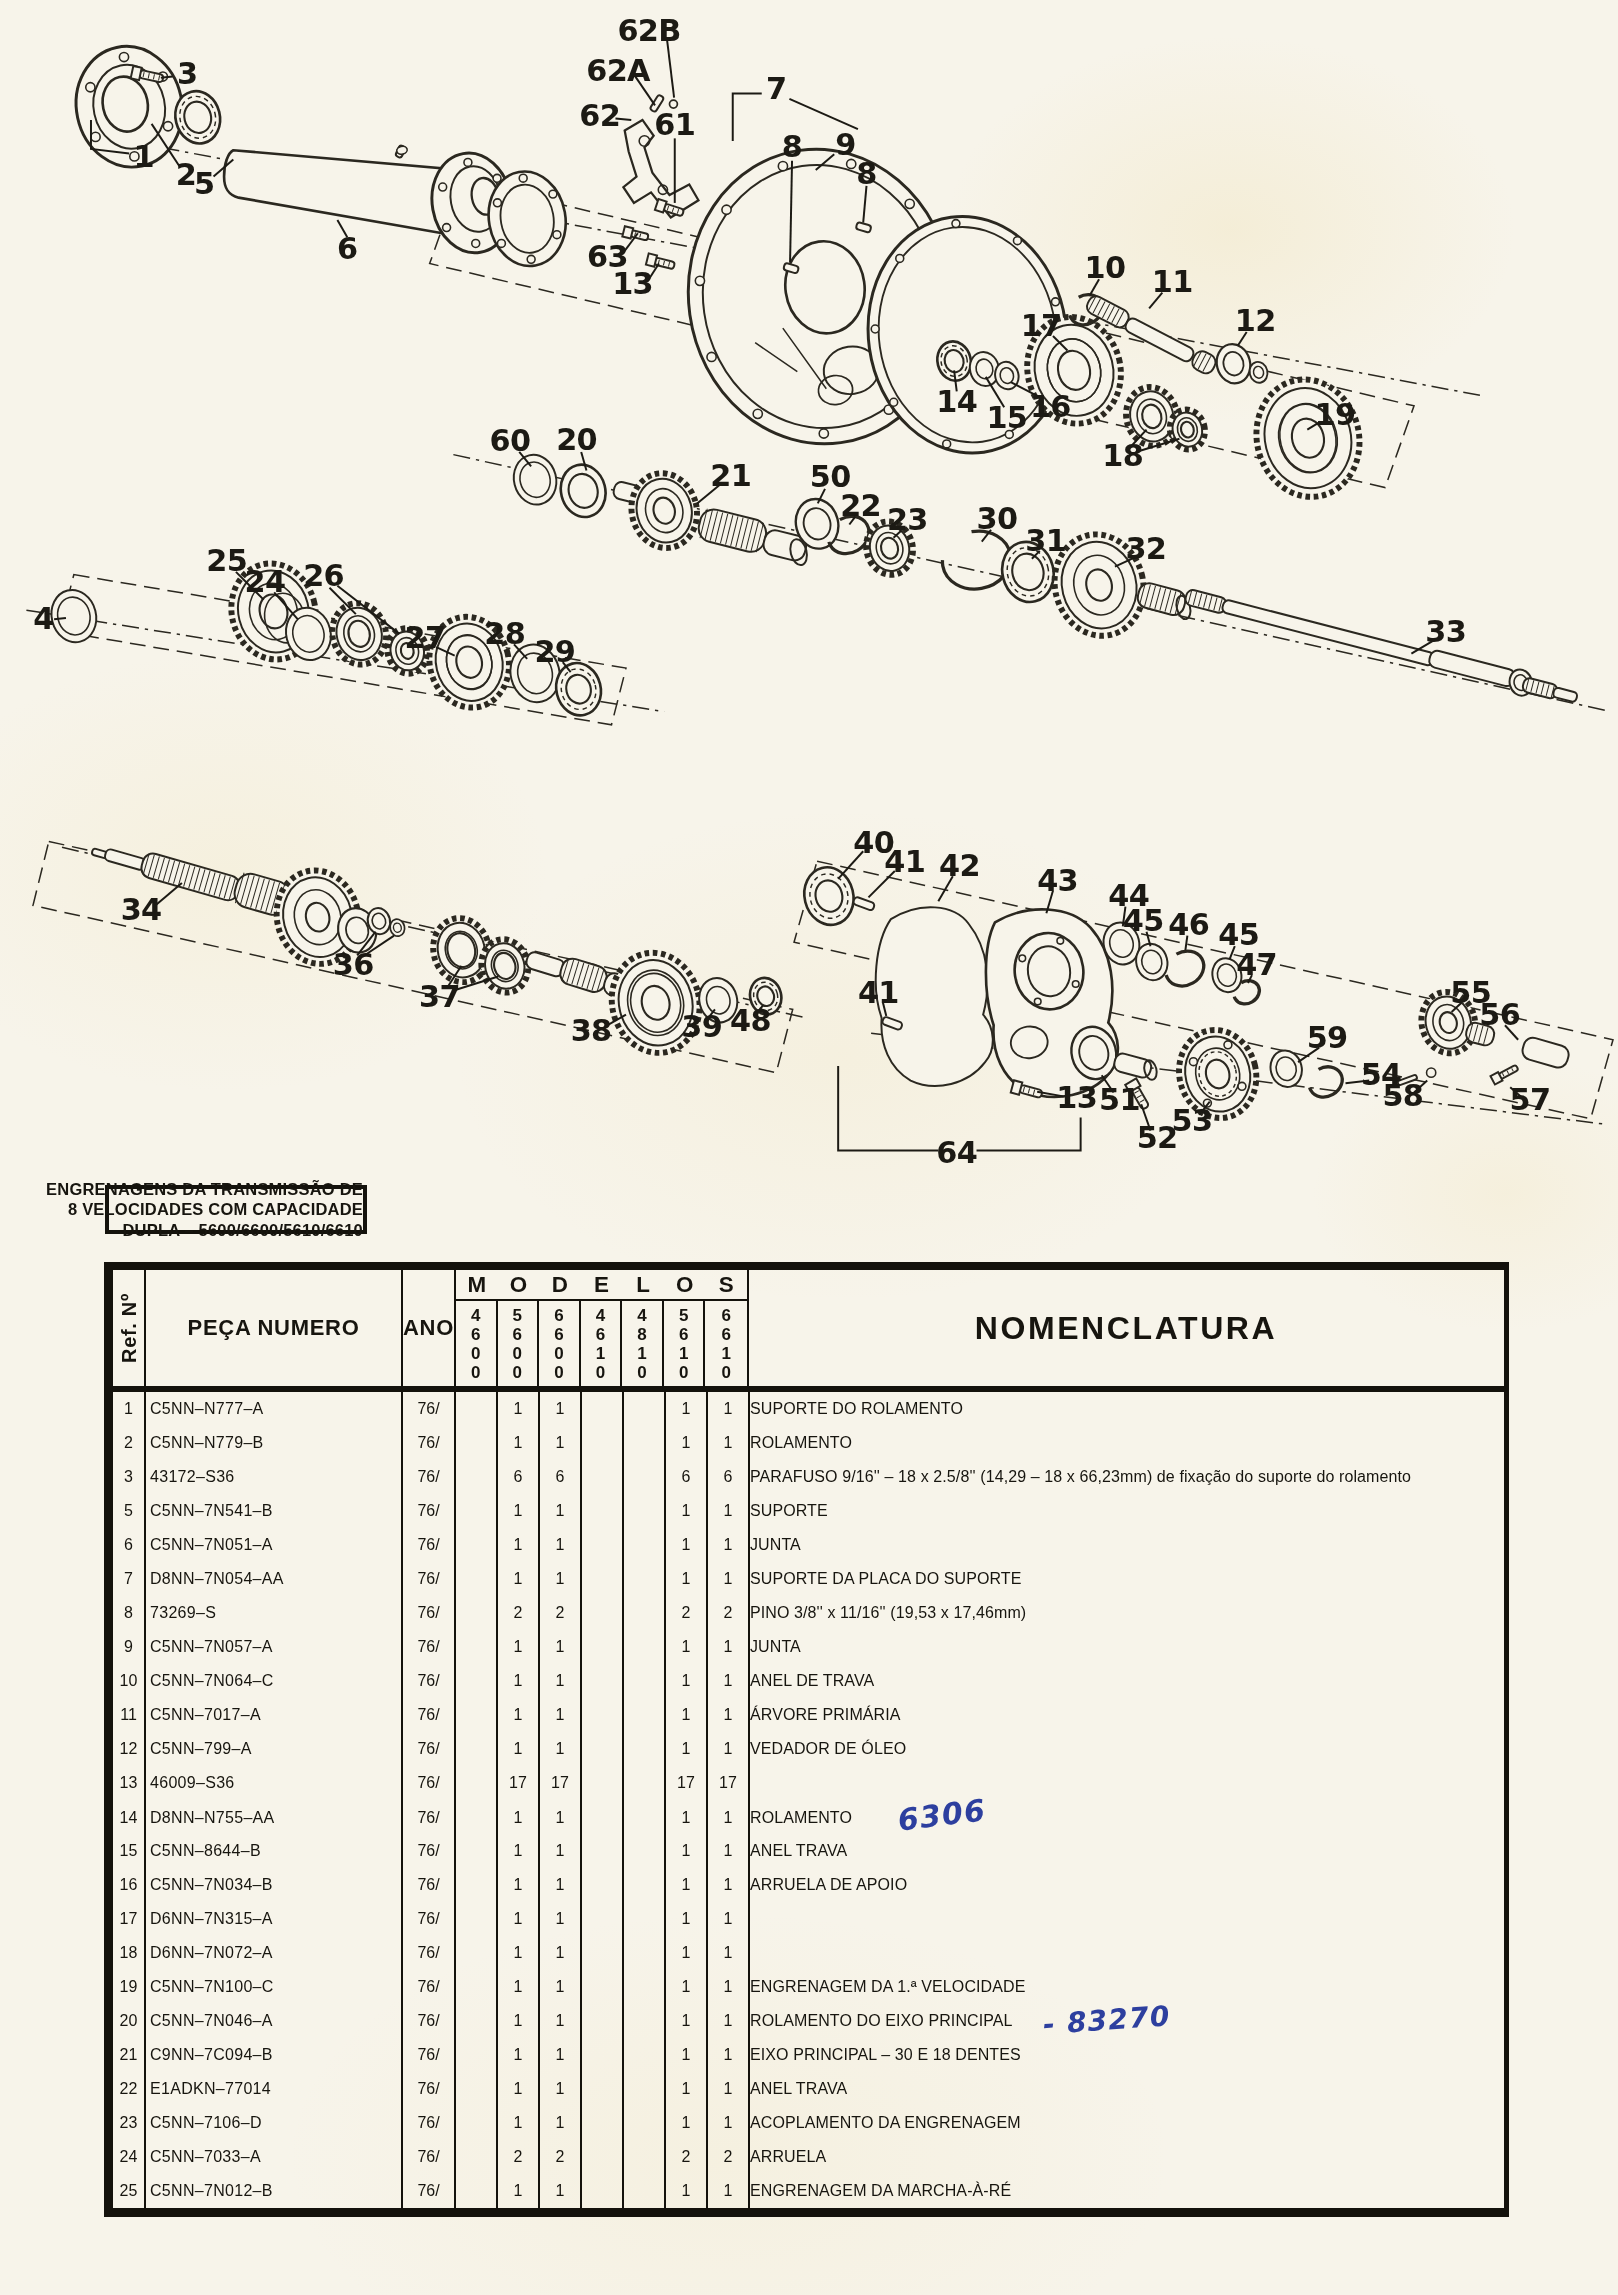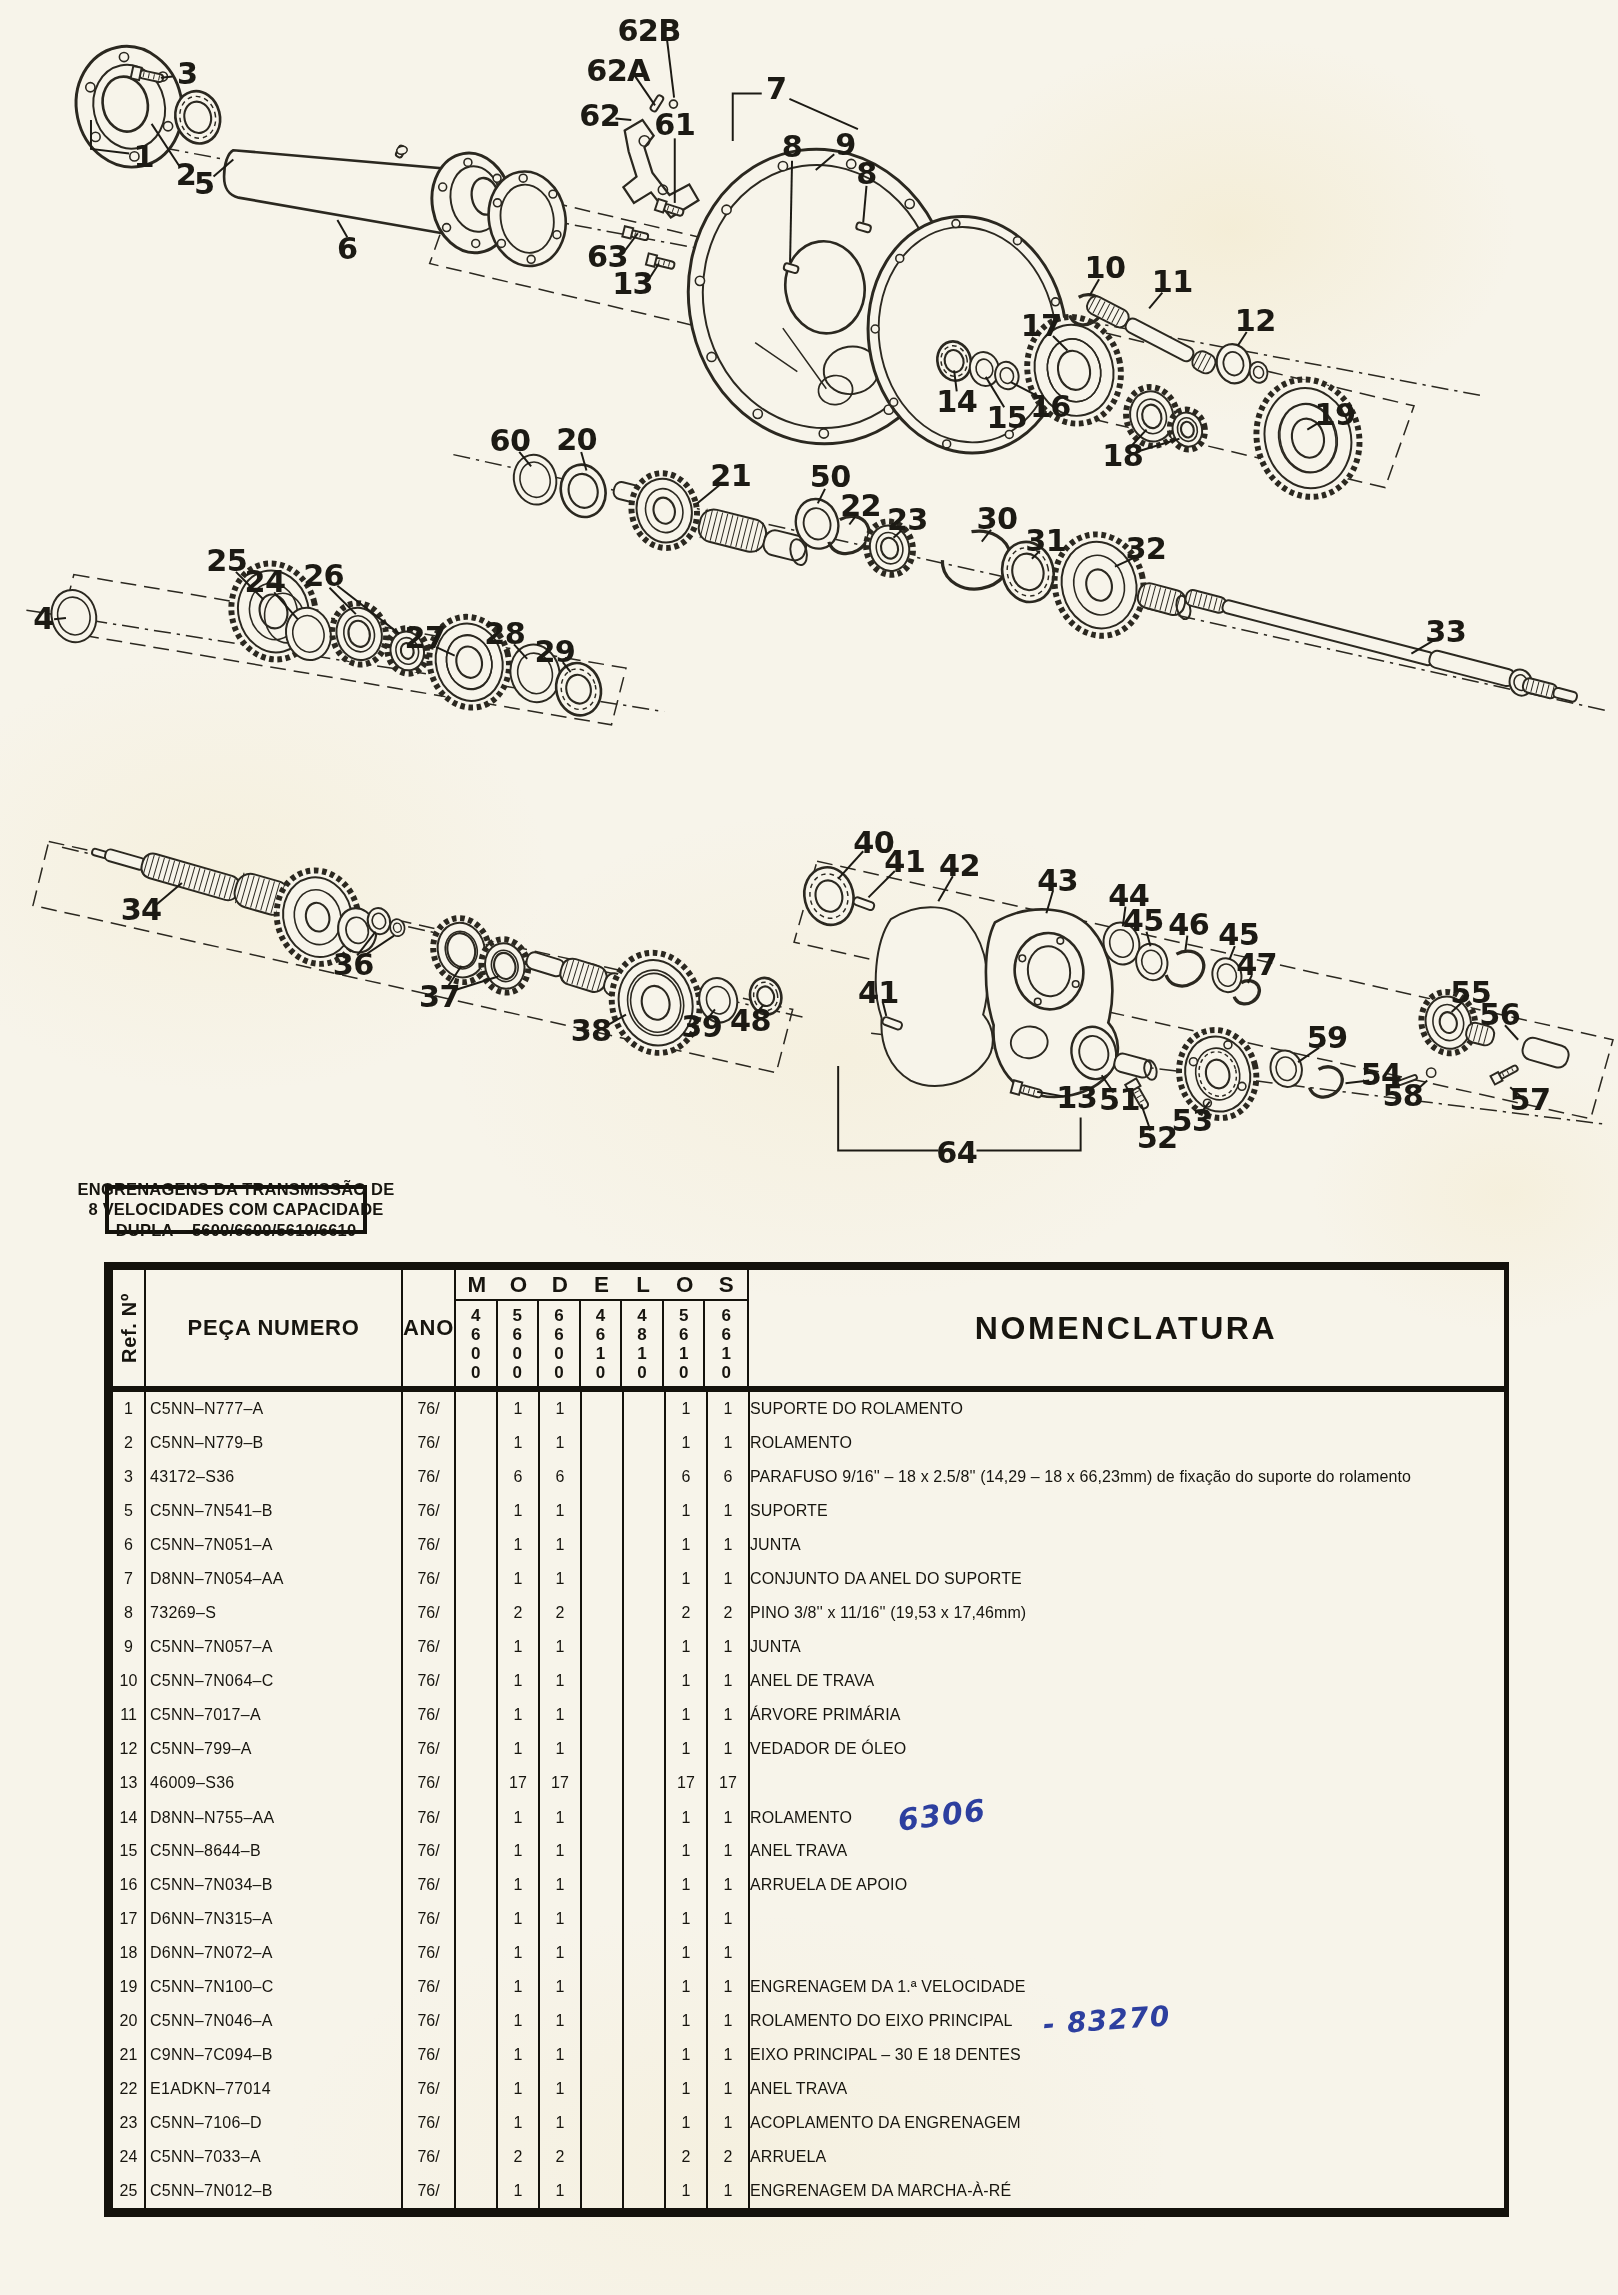--- a/index.html
+++ b/index.html
@@ -9,21 +9,21 @@
     background-image:
       radial-gradient(408px 277px at 76% 10%, rgba(233,211,140,.20), transparent 70%),
       radial-gradient(461px 316px at 14% 38%, rgba(236,217,152,.15), transparent 70%),
       radial-gradient(540px 343px at 52% 46%, rgba(231,210,140,.12), transparent 72%),
       radial-gradient(277px 198px at 93% 52%, rgba(236,215,150,.16), transparent 70%),
       radial-gradient(593px 329px at 45% 94%, rgba(228,206,132,.10), transparent 75%);}
   #diagram{position:absolute;left:0;top:0;}
   
   #titlebox{position:absolute;left:105px;top:1185px;width:262px;height:49px;
     border:4.6px solid #14120c;background:#f7f4ea;box-sizing:border-box;
-    display:flex;flex-direction:column;justify-content:center;align-items:center;}
+    display:flex;flex-direction:column;justify-content:center;align-items:flex-end;}
   #titlebox .tl{font-weight:bold;font-size:16.5px;line-height:1.22;letter-spacing:0.2px;white-space:nowrap;}
   
   #ptable{position:absolute;left:104px;top:1262px;width:1405px;box-sizing:border-box;
     border:8.6px solid #14120c;border-left-width:9.2px;border-right-width:5.3px;border-bottom-width:9.2px;
     background:transparent;}
   .thead{display:grid;grid-template-columns:33px 257px 53px 293px 754px;height:116px;
     border-bottom:6.6px solid #14120c;}
   .hc{border-right:2px solid #14120c;position:relative;display:flex;align-items:center;justify-content:center;}
   .hc.last{border-right:none;}
   .refh .rot{position:absolute;left:50%;top:50%;transform:translate(-50%,-50%) rotate(-90deg);
@@ -799,21 +799,21 @@
           <div class="c peca">D8NN–7N054–AA</div>
           <div class="c ano">76/</div>
           <div class="c q"></div>
           <div class="c q">1</div>
           <div class="c q">1</div>
           <div class="c q"></div>
           <div class="c q"></div>
           <div class="c q">1</div>
           <div class="c q">1</div>
           <div class="c nome">
-            <span>CONJUNTO DA ANEL DO SUPORTE</span>
+            <span>SUPORTE DA PLACA DO SUPORTE</span>
           </div>
         </div>
         <div class="trow">
           <div class="c ref">8</div>
           <div class="c peca">73269–S</div>
           <div class="c ano">76/</div>
           <div class="c q"></div>
           <div class="c q">2</div>
           <div class="c q">2</div>
           <div class="c q"></div>

